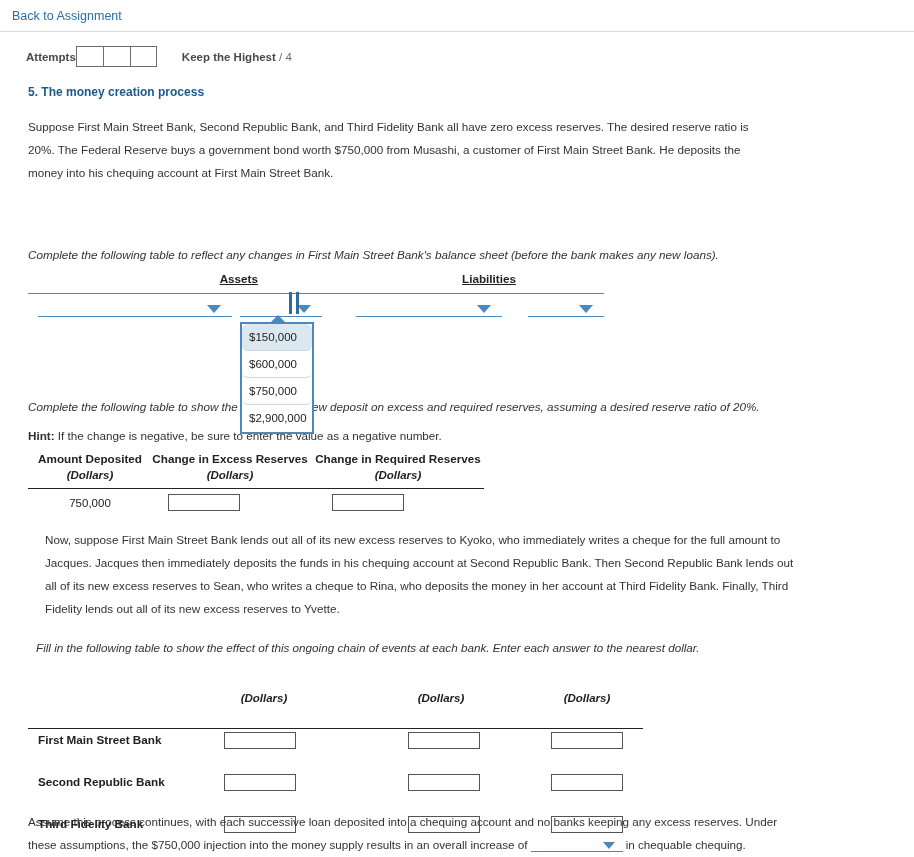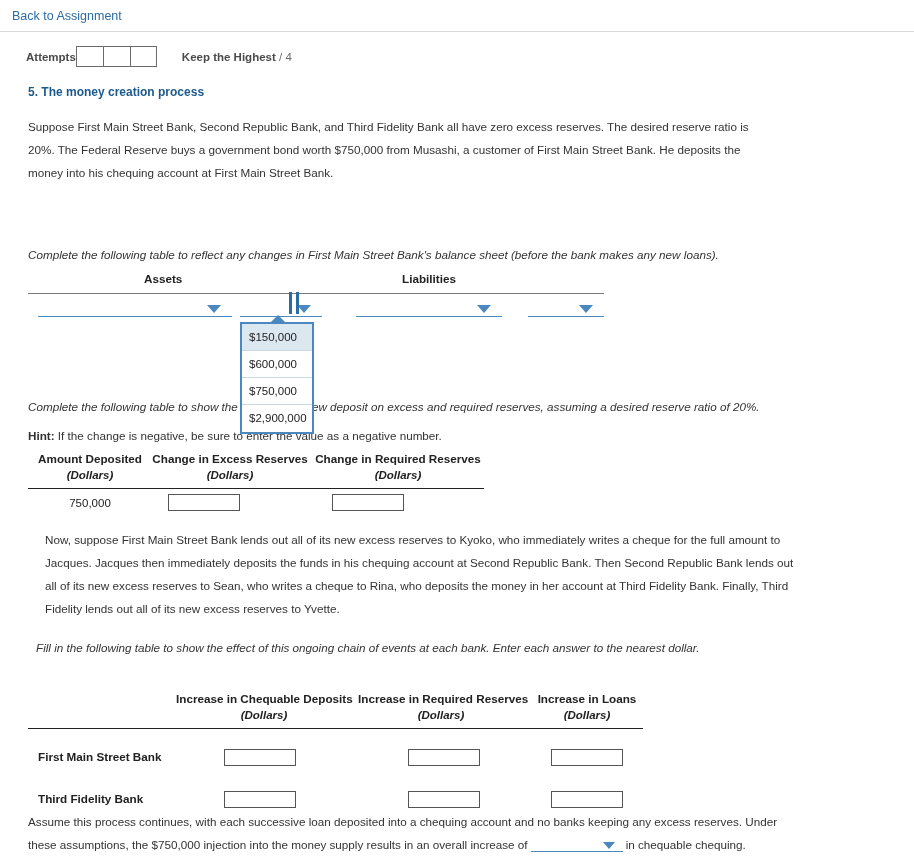--- a/index.html
+++ b/index.html
@@ -100,21 +100,22 @@
   }
   .bs-heads {
     position: relative;
     height: 18px;
   }
   .bs-head {
     position: absolute;
     font-size: 11.7px;
     font-weight: bold;
     color: #222;
-    text-align: left;
+    text-align: right;
+    text-decoration: underline;
   }
   .bs-head.assets { left: 116px; width: 114px; }
   .bs-head.liab { left: 374px; width: 114px; }
   .bs-rule {
     position: absolute;
     left: 0; top: 21px;
     width: 576px;
     height: 1px;
     background: #7a7a7a;
   }
@@ -166,20 +167,21 @@
     height: 27px;
     line-height: 27px;
     padding-left: 7px;
     font-size: 11.5px;
     color: #222;
     background: #ffffff;
     border-bottom: 1px solid #c8d8e6;
     box-sizing: border-box;
     cursor: pointer;
     white-space: nowrap;
+    border-radius: 6px;
   }
   .dd-item:last-child { border-bottom: none; }
   .dd-item.selected { background: #dce8f0; }
 
   
   .ibeam {
     position: absolute;
     left: 287px; top: 292px;
     z-index: 60;
   }
@@ -394,40 +396,40 @@
     <div class="rt-val">750,000</div>
     <input class="inbox" id="rt-in-1" type="text" value="" style="">
     <input class="inbox" id="rt-in-2" type="text" value="" style="">
   </div>
 </div>
 
 <div class="para" id="para-chain">Now, suppose First Main Street Bank lends out all of its new excess reserves to Kyoko, who immediately writes a cheque for the full amount to Jacques. Jacques then immediately deposits the funds in his chequing account at Second Republic Bank. Then Second Republic Bank lends out all of its new excess reserves to Sean, who writes a cheque to Rina, who deposits the money in her account at Third Fidelity Bank. Finally, Third Fidelity lends out all of its new excess reserves to Yvette.</div>
 <div class="para italic" id="para-fill">Fill in the following table to show the effect of this ongoing chain of events at each bank. Enter each answer to the nearest dollar.</div>
 
 <div class="bt">
-  <div class="bt-hrow">
-    <div class="bt-h bt-c0"></div>
-    <div class="bt-h bt-c1">Increase in Chequable Deposits</div>
-    <div class="bt-h bt-c2">Increase in Required Reserves</div>
-    <div class="bt-h bt-c3">Increase in Loans</div>
-  </div>
   <div class="bt-hrow2">
     <div class="bt-sub bt-c1">(Dollars)</div>
     <div class="bt-sub bt-c2">(Dollars)</div>
     <div class="bt-sub bt-c3">(Dollars)</div>
   </div>
   <div class="bt-rule"></div>
 
   <div class="bt-row">
     <div class="bt-name">First Main Street Bank</div>
     <input class="inbox bt-in-a" type="text" value="" style="">
     <input class="inbox bt-in-b" type="text" value="" style="">
     <input class="inbox bt-in-c" type="text" value="" style="">
   </div>
   <div class="bt-row">
+    <div class="bt-name">Second Republic Bank</div>
+    <input class="inbox bt-in-a" type="text" value="" style="">
+    <input class="inbox bt-in-b" type="text" value="" style="">
+    <input class="inbox bt-in-c" type="text" value="" style="">
+  </div>
+  <div class="bt-row">
     <div class="bt-name">Third Fidelity Bank</div>
     <input class="inbox bt-in-a" type="text" value="" style="">
     <input class="inbox bt-in-b" type="text" value="" style="">
     <input class="inbox bt-in-c" type="text" value="" style="">
   </div>
 </div>
 
 <div class="para" id="para-assume">
   <span>Assume this process continues, with each successive loan deposited into a chequing account and no banks keeping any excess reserves. Under these assumptions, the $750,000 injection into the money supply results in an overall increase of</span><span class="inline-sel"><span class="sel-line"></span><span class="sel-arrow"></span></span><span>in chequable chequing.</span>
 </div>

